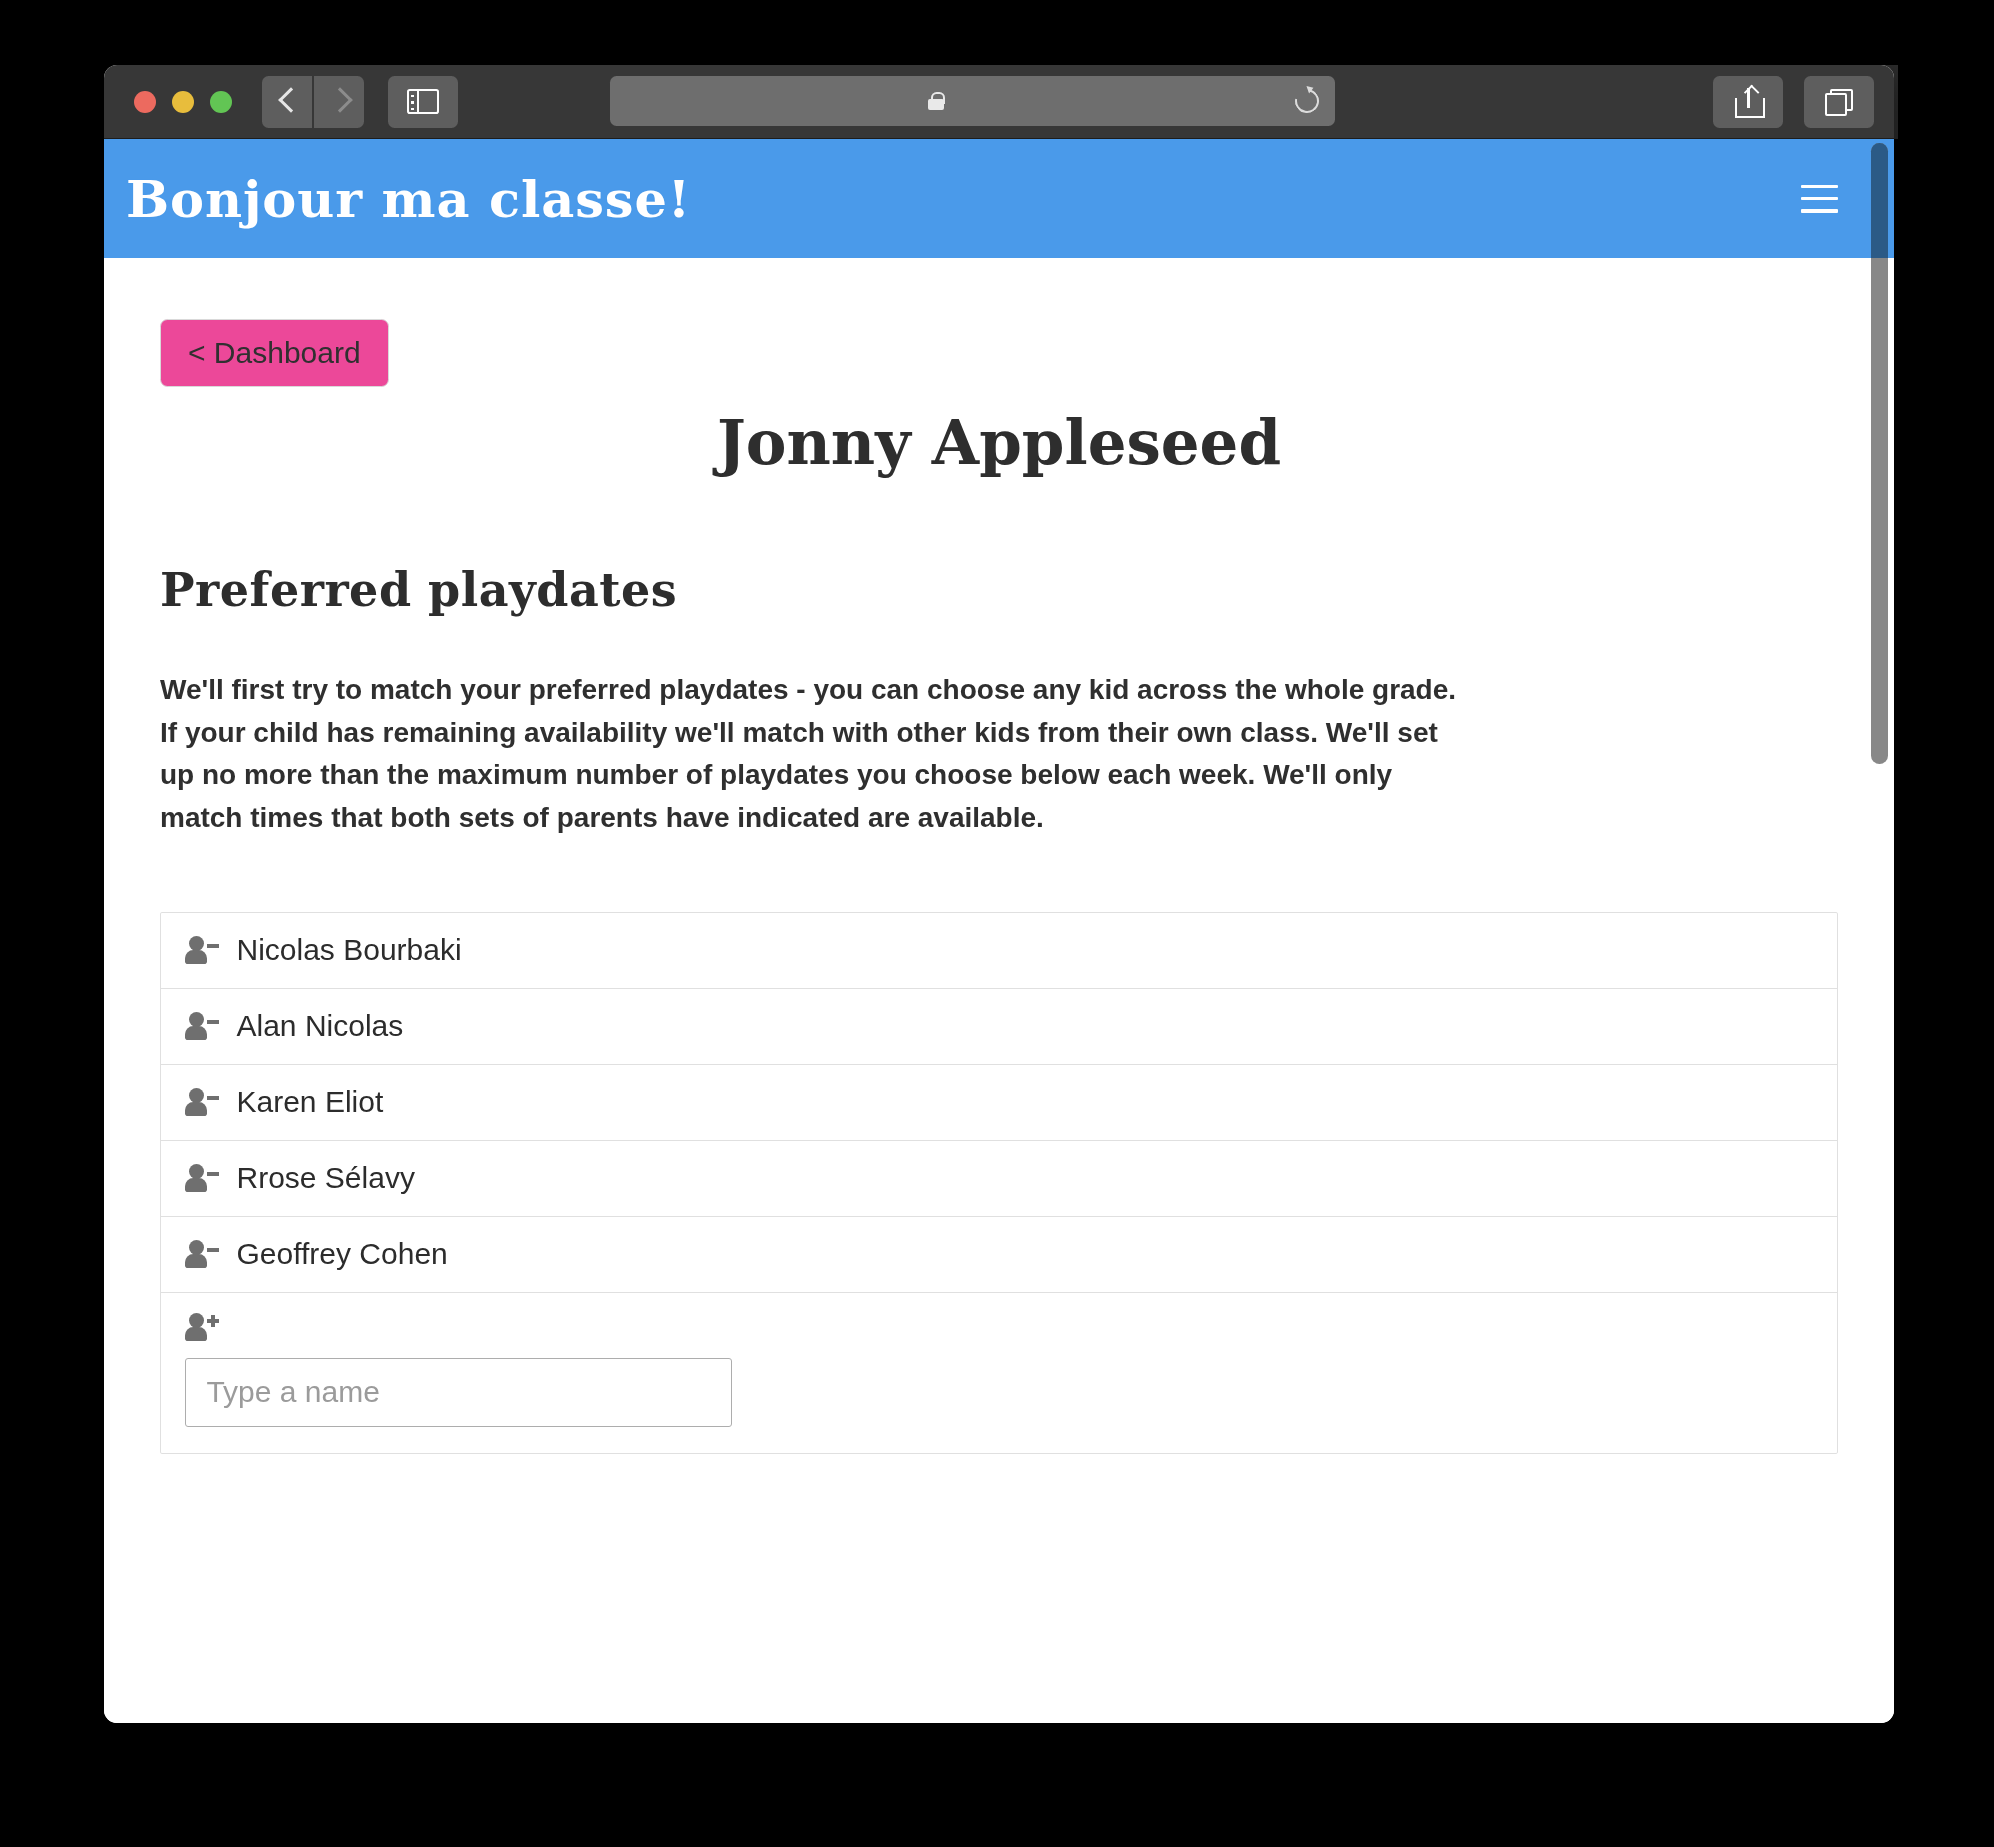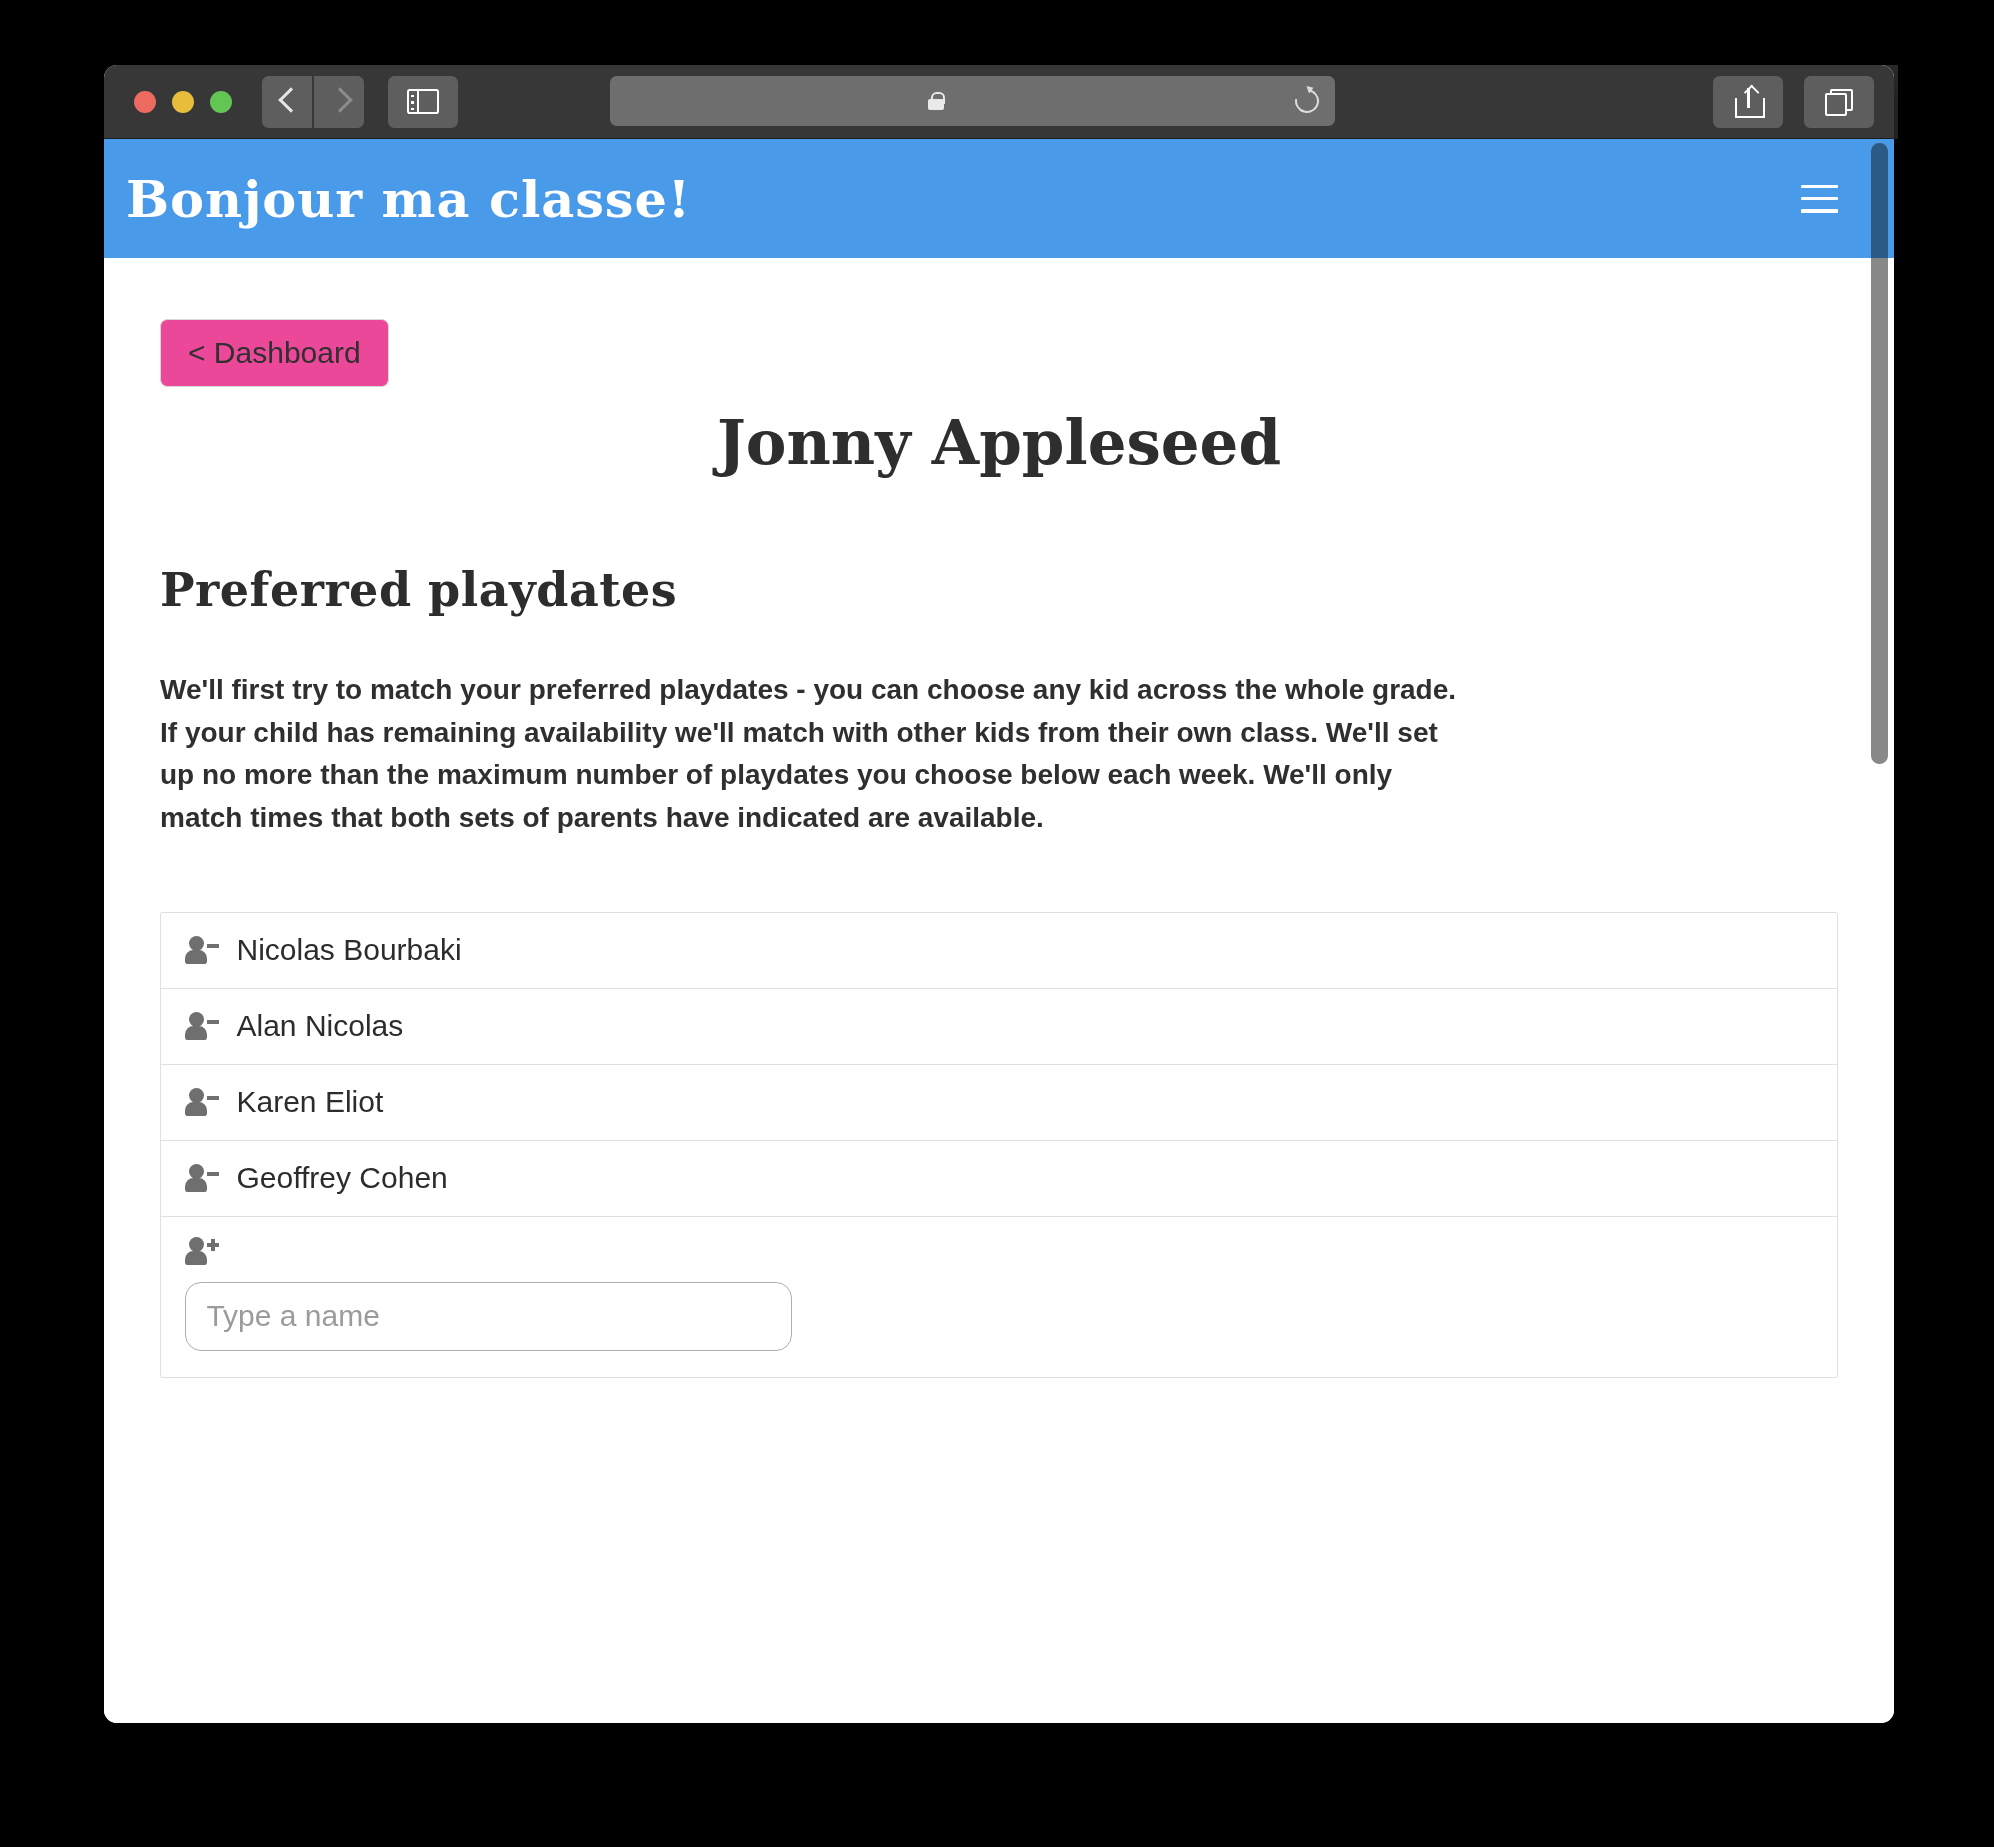--- a/index.html
+++ b/index.html
@@ -357,24 +357,24 @@
     width: 3.7px; height: 12px; background: #6f6f6f;
   }
 
   #add-row {
     padding: 20.4px 24px 26px 24px;
     border-bottom: none;
   }
   #name-input {
     display: block;
     margin-top: 16.7px;
-    width: 607px;
+    width: 547px;
     height: 69px;
     border: 0.9px solid #adadad;
-    border-radius: 16px;
+    border-radius: 3px;
     font-size: 30px;
     padding: 0 20.4px;
     color: #3a3a3a;
     font-family: "Liberation Sans", sans-serif;
     outline: none;
     background: #ffffff;
   }
   #name-input::placeholder { color: #9b9b9b; }
 
   #weekly-section { padding-bottom: 56px; }
@@ -483,20 +483,28 @@
 
         <div class="playdate-row">
           <span class="person-icon">
             <span class="head"></span>
               <span class="body"></span>
               <span class="minus"></span>
           </span>
           <span class="row-name">Karen Eliot</span>
         </div>
 
+        <div class="playdate-row">
+          <span class="person-icon">
+            <span class="head"></span>
+              <span class="body"></span>
+              <span class="minus"></span>
+          </span>
+          <span class="row-name">Rrose Sélavy</span>
+        </div>
 
         <div class="playdate-row">
           <span class="person-icon">
             <span class="head"></span>
               <span class="body"></span>
               <span class="minus"></span>
           </span>
           <span class="row-name">Geoffrey Cohen</span>
         </div>
 

